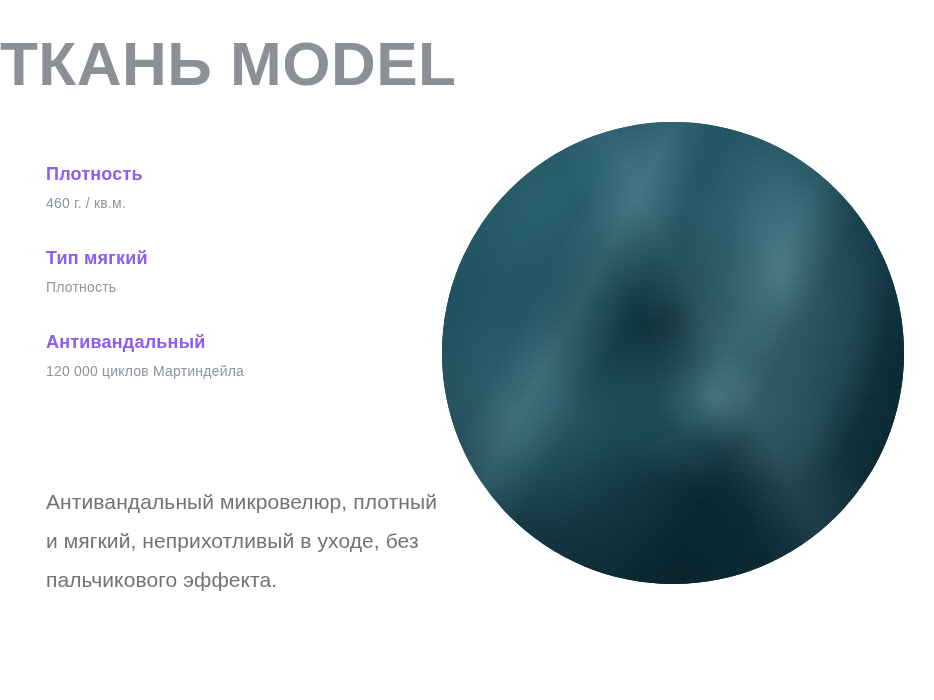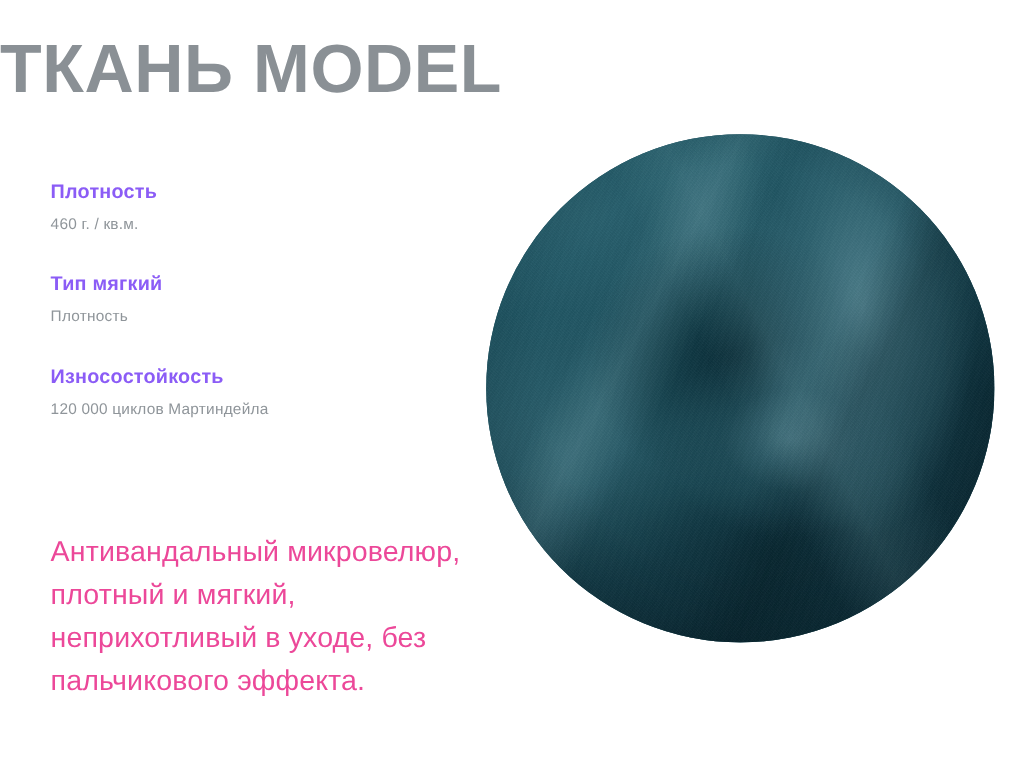--- a/index.html
+++ b/index.html
@@ -65,23 +65,23 @@
     color: #8f959a;
     letter-spacing: 0.2px;
   }
 
   
   .description {
     position: absolute;
     left: 46px;
     top: 482px;
     width: 400px;
-    font-size: 26px;
+    font-size: 21px;
     line-height: 39px;
-    color: #ec4899;
+    color: #737373;
     letter-spacing: 0.1px;
   }
 
   
   .fabric-circle {
     position: absolute;
     left: 442px;
     top: 122px;
     width: 462px;
     height: 462px;
@@ -204,21 +204,21 @@
       <div class="spec-label">Плотность</div>
       <div class="spec-value">460 г. / кв.м.</div>
     </div>
 
     <div class="spec-block">
       <div class="spec-label">Тип мягкий</div>
       <div class="spec-value">Плотность</div>
     </div>
 
     <div class="spec-block">
-      <div class="spec-label">Износостойкость</div>
+      <div class="spec-label">Антивандальный</div>
       <div class="spec-value">120 000 циклов Мартиндейла</div>
     </div>
 
   </div>
 
   <div class="description">Антивандальный микровелюр, плотный и мягкий, неприхотливый в уходе, без пальчикового эффекта.</div>
 
   <div class="fabric-circle">
     <div class="fabric-art"></div>
     <div class="fabric-folds"></div>

